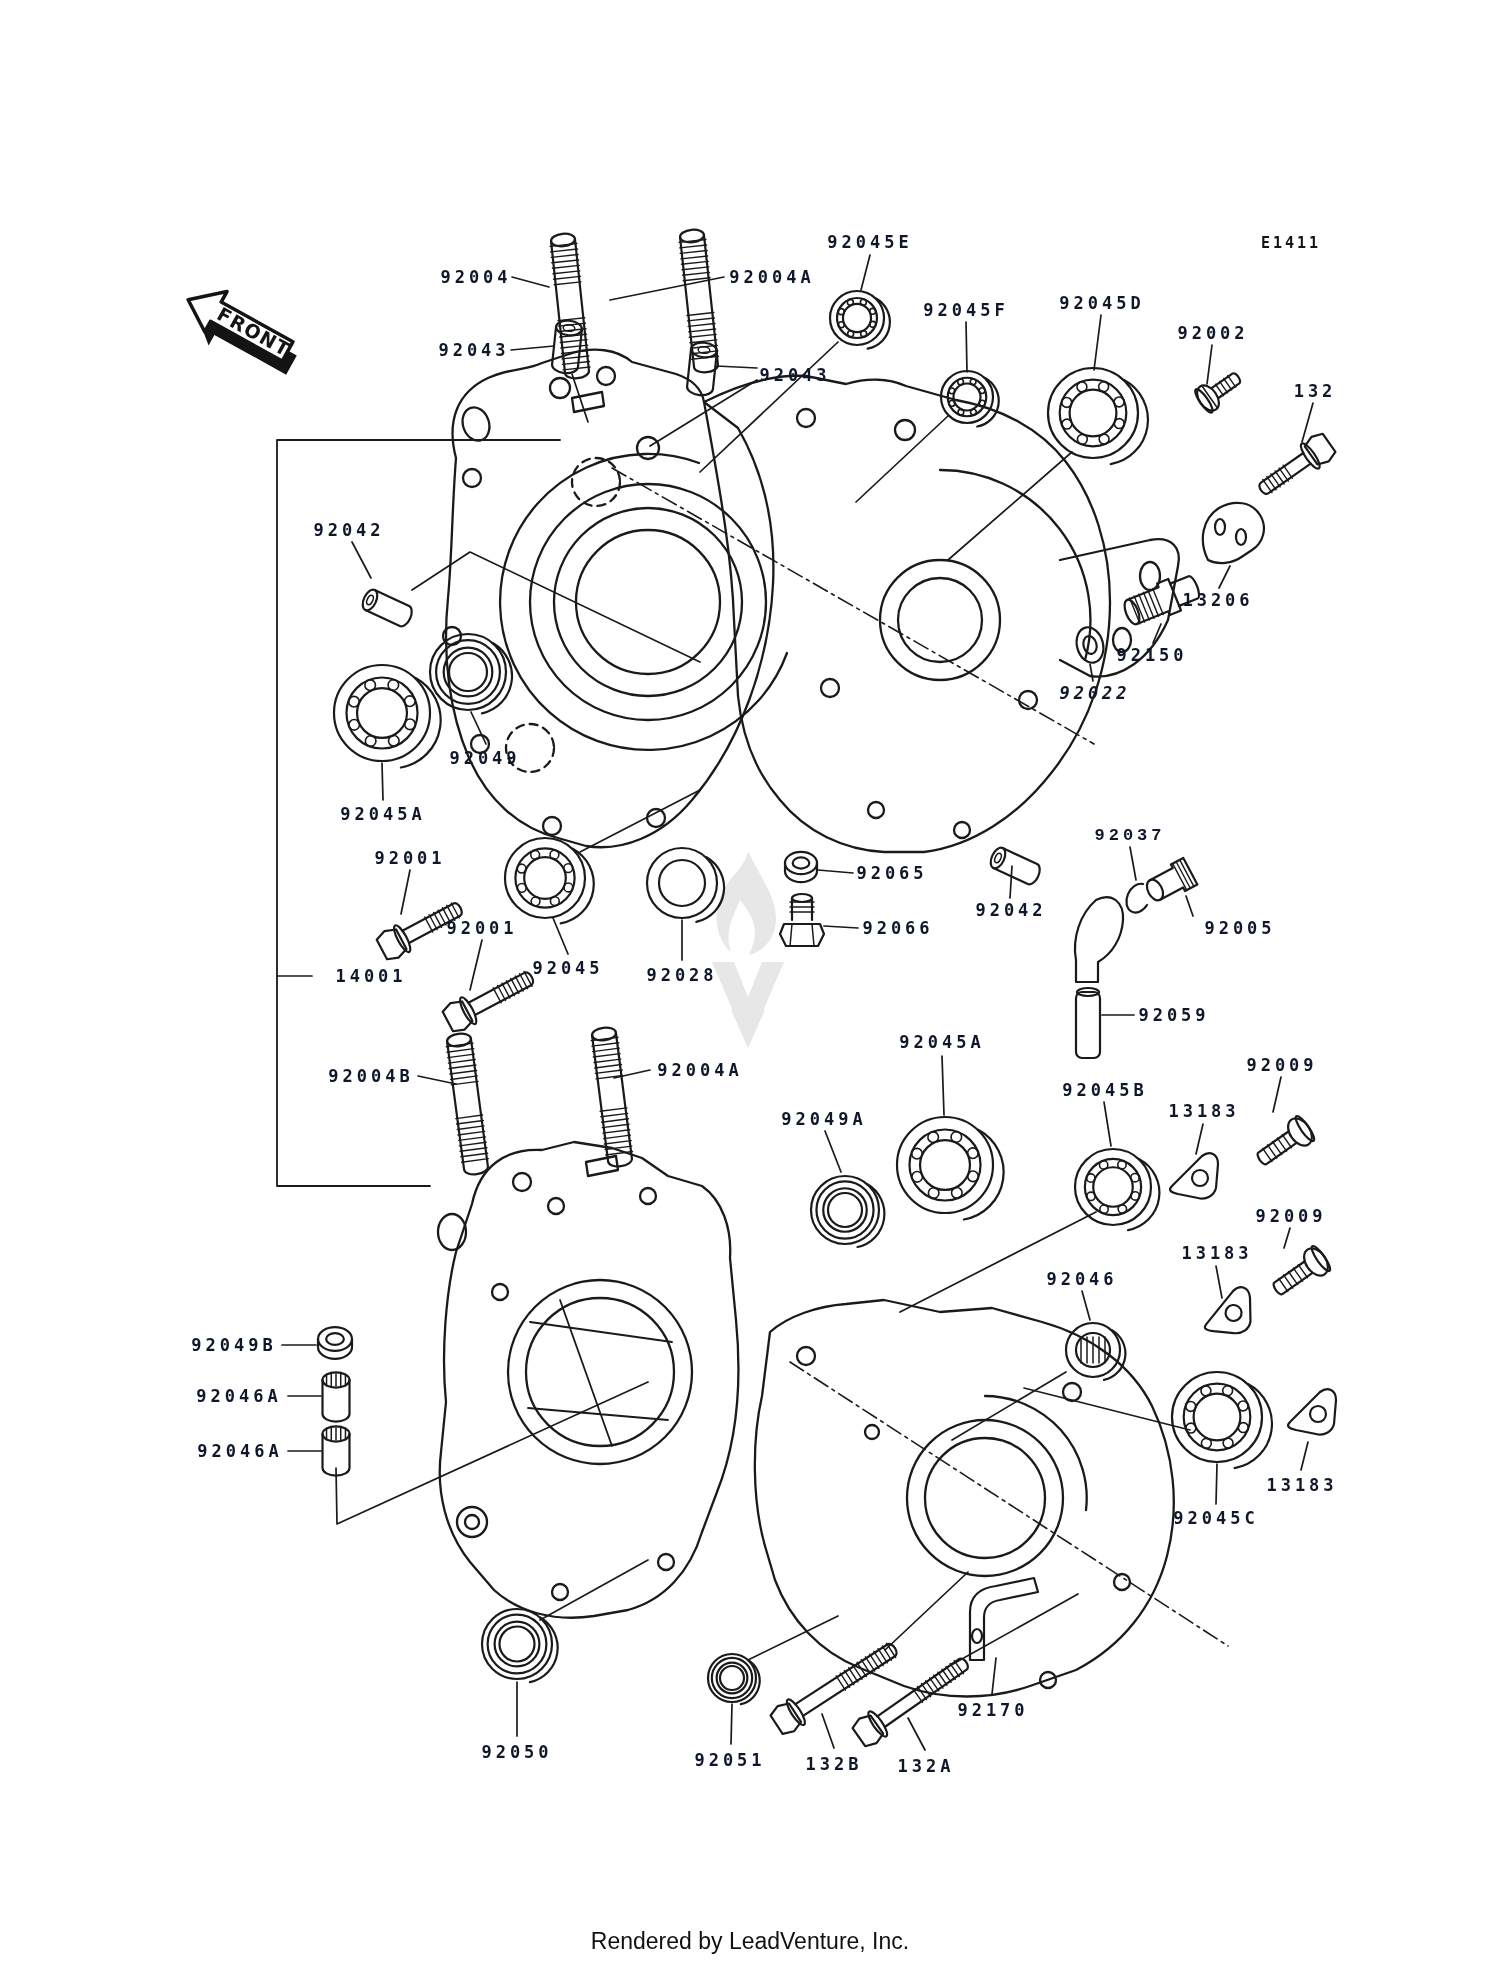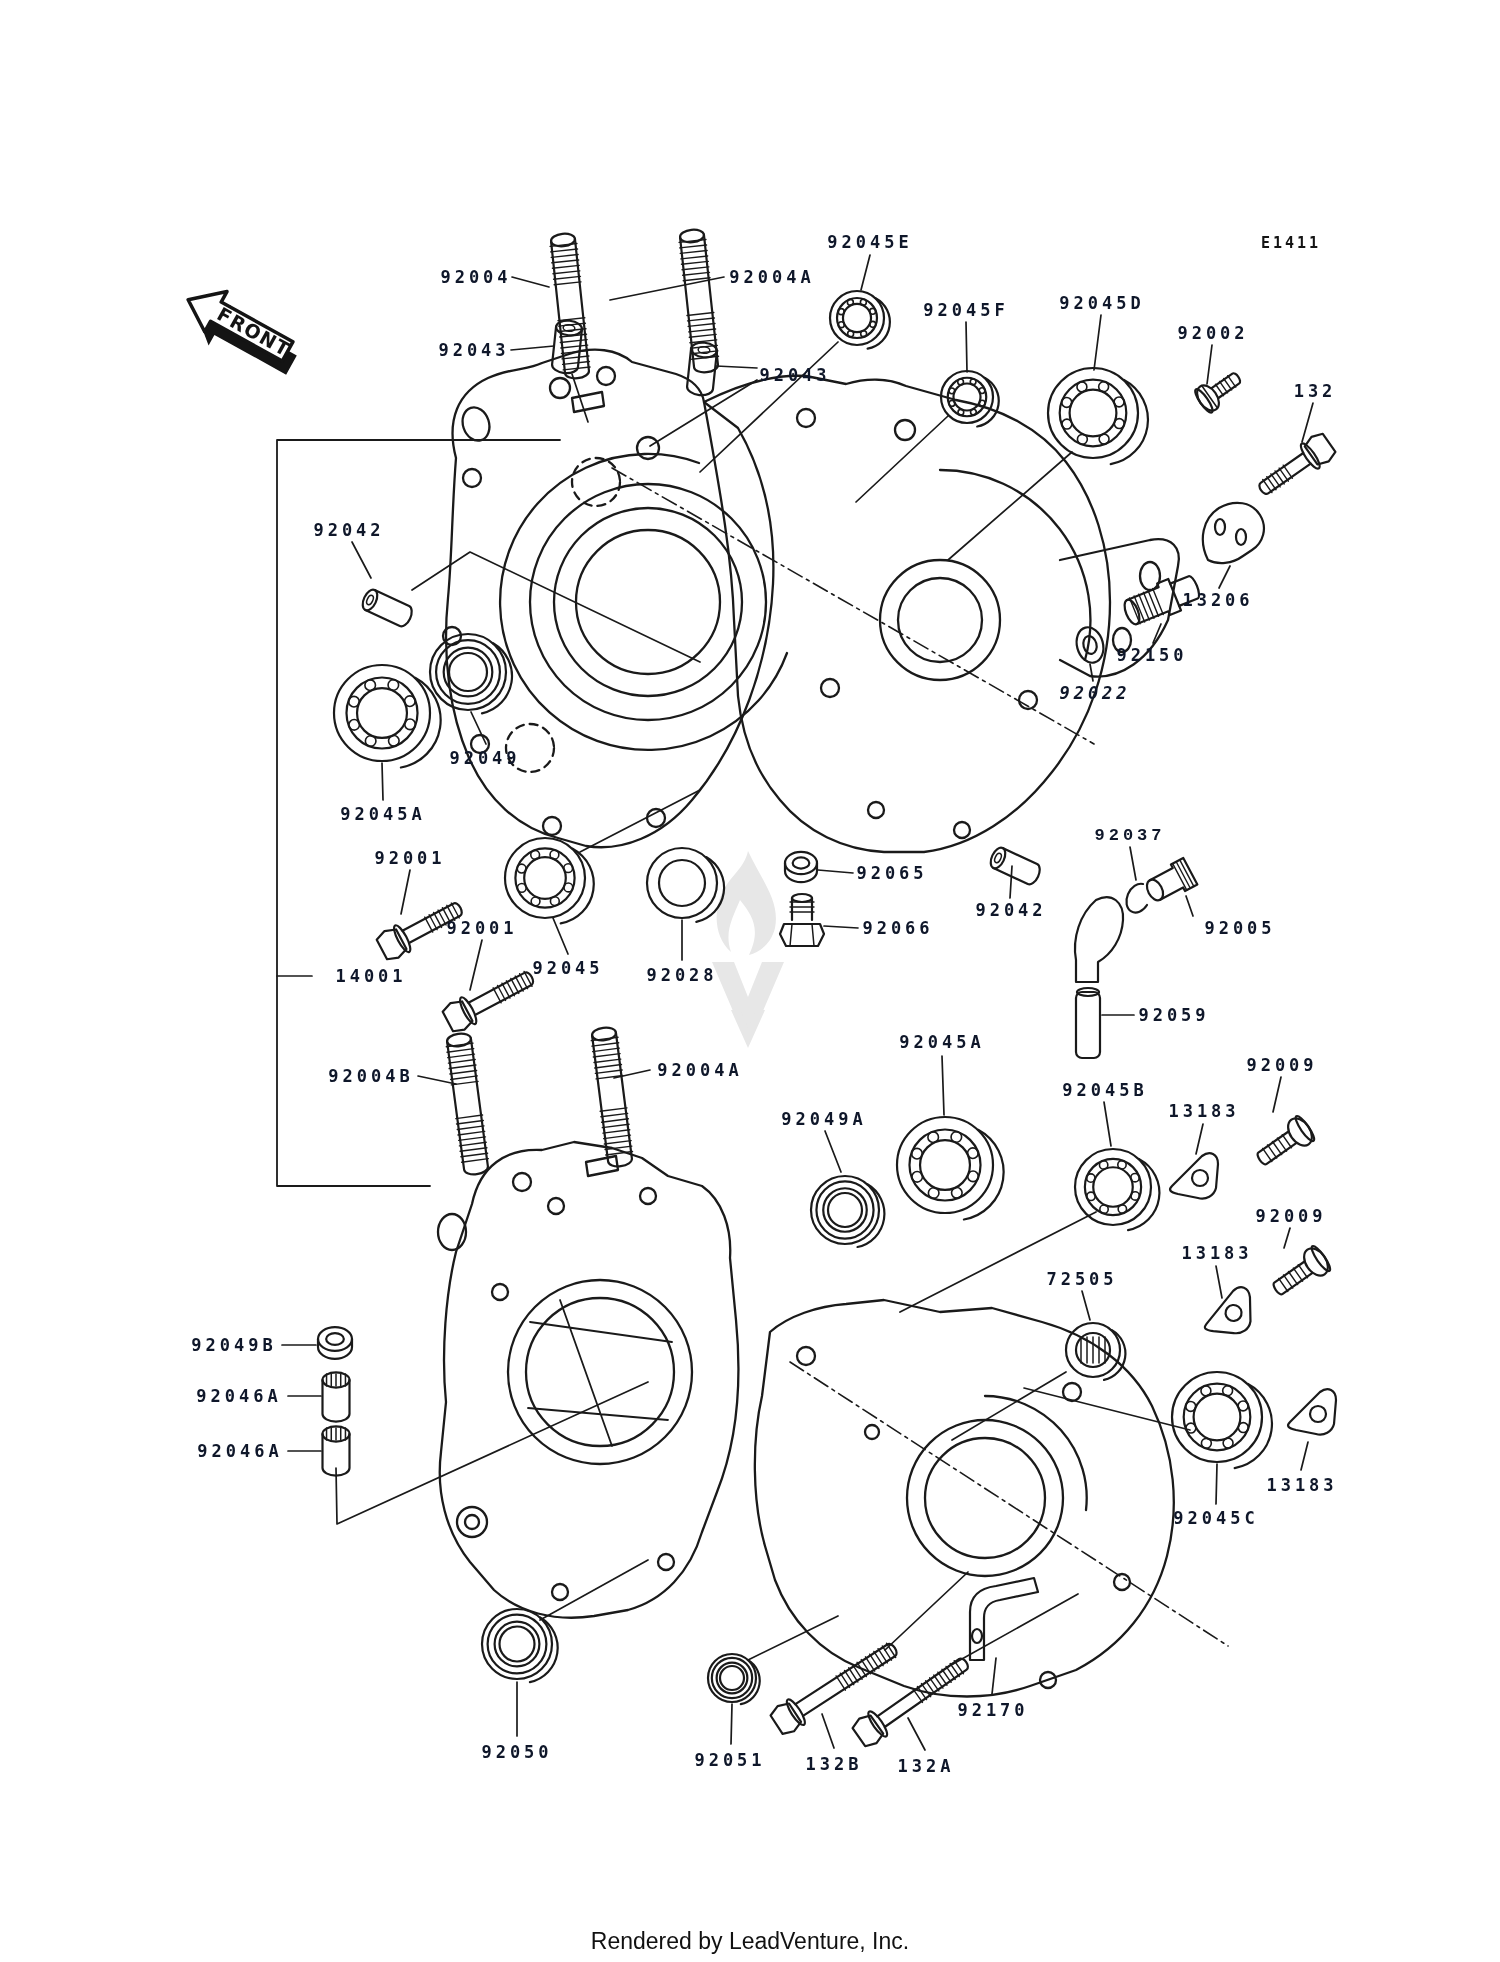--- a/index.html
+++ b/index.html
@@ -657,21 +657,21 @@
       <div class="lbl" style="left: 1174px; top: 1015px;">92059</div>
       <div class="lbl" style="left: 371px; top: 1076px;">92004B</div>
       <div class="lbl" style="left: 700px; top: 1070px;">92004A</div>
       <div class="lbl" style="left: 824px; top: 1119px;">92049A</div>
       <div class="lbl" style="left: 942px; top: 1042px;">92045A</div>
       <div class="lbl" style="left: 1105px; top: 1090px;">92045B</div>
       <div class="lbl" style="left: 1204px; top: 1111px;">13183</div>
       <div class="lbl" style="left: 1282px; top: 1065px;">92009</div>
       <div class="lbl" style="left: 1291px; top: 1216px;">92009</div>
       <div class="lbl" style="left: 1217px; top: 1253px;">13183</div>
-      <div class="lbl" style="left: 1082px; top: 1279px;">72505</div>
+      <div class="lbl" style="left: 1082px; top: 1279px;">92046</div>
       <div class="lbl" style="left: 234px; top: 1345px;">92049B</div>
       <div class="lbl" style="left: 239px; top: 1396px;">92046A</div>
       <div class="lbl" style="left: 240px; top: 1451px;">92046A</div>
       <div class="lbl" style="left: 1216px; top: 1518px;">92045C</div>
       <div class="lbl" style="left: 1302px; top: 1485px;">13183</div>
       <div class="lbl" style="left: 517px; top: 1752px;">92050</div>
       <div class="lbl" style="left: 730px; top: 1760px;">92051</div>
       <div class="lbl" style="left: 834px; top: 1764px;">132B</div>
       <div class="lbl" style="left: 926px; top: 1766px;">132A</div>
       <div class="lbl" style="left: 993px; top: 1710px;">92170</div>

